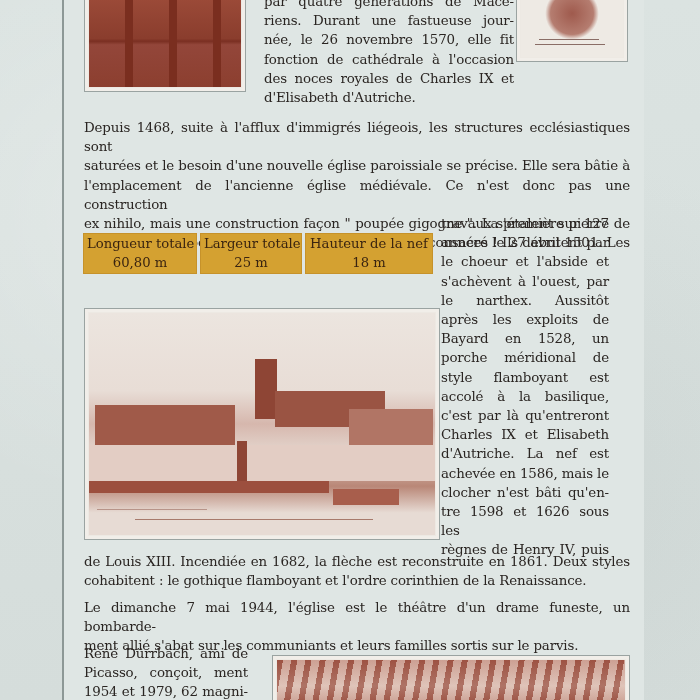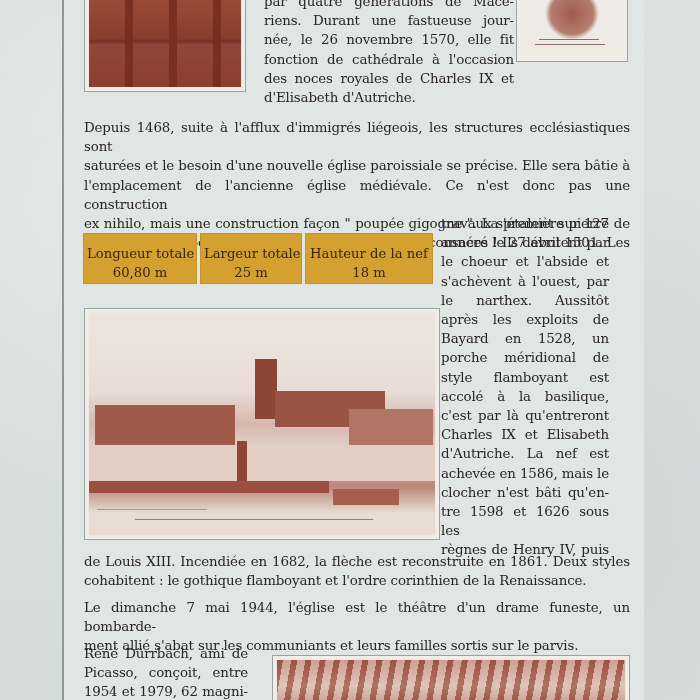--- a/index.html
+++ b/index.html
@@ -51,21 +51,21 @@
   }
   .church-tower { position: absolute; background: #8e4535; }
   .caption-line { position: absolute; height: 2px; background: #b89489; }
 
   
   .info-table {
     position: absolute; left: 83px; top: 233px; display: flex; gap: 3px;
   }
   .info-cell {
     background: #d4a131; color: #3a2410; text-align: center;
-    font-size: 13.2px; line-height: 19px; padding: 11px 4px 2px;
+    font-size: 13.2px; line-height: 19px; padding: 1px 4px 2px;
     box-shadow: inset 0 0 0 1px #c6922a;
   }
   .info-cell .lbl { display: block; white-space: nowrap; }
   .info-cell .val { display: block; }
 </style>
 </head>
 <body>
 
 <div class="board-texture"></div>
 <div class="frame-line-left"></div>
@@ -154,19 +154,19 @@
   <div class="para">cohabitent : le gothique flamboyant et l'ordre corinthien de la Renaissance.</div>
 </div>
 
 <div class="text" style="left:84px; top:598px; width:546px;">
   <div class="para justify-all">Le dimanche 7 mai 1944, l'église est le théâtre d'un drame funeste, un bombarde-</div>
   <div class="para">ment allié s'abat sur les communiants et leurs familles sortis sur le parvis.</div>
 </div>
 
 <div class="text" style="left:84px; top:644px; width:164px;">
   <div class="para justify-all">René Dürrbach, ami de</div>
-  <div class="para justify-all">Picasso, conçoit, entre</div>
+  <div class="para justify-all">Picasso, conçoit, ment</div>
   <div class="para justify-all">1954 et 1979, 62 magni-</div>
 </div>
 
 <div class="photo" style="left:272px; top:655px; width:356px; height:60px;">
   <div class="photo-inner sepia-bottom"></div>
 </div>
 
 </body></html>

